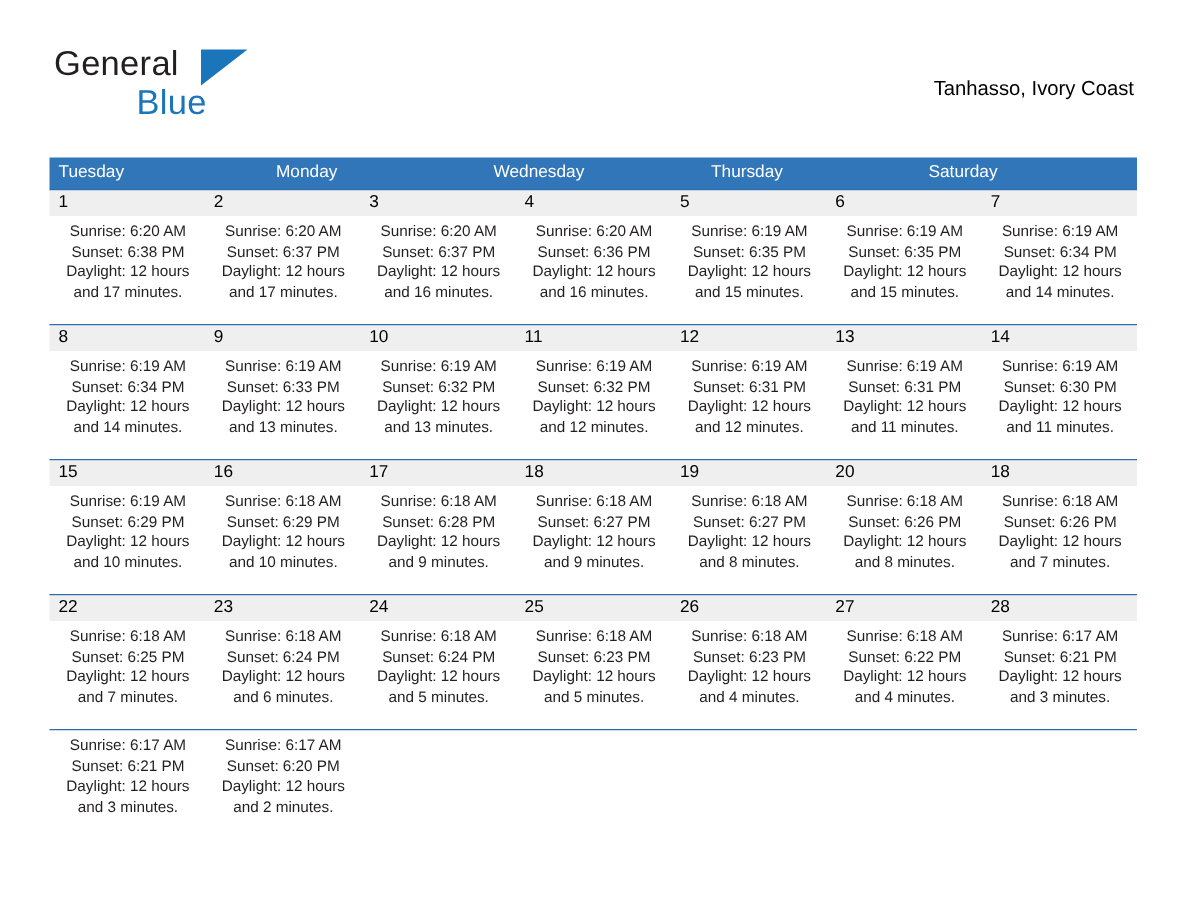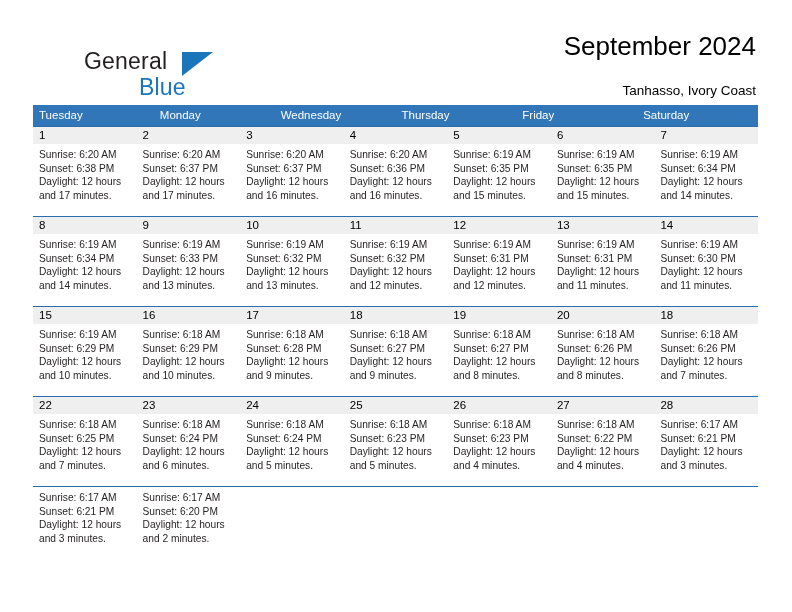--- a/index.html
+++ b/index.html
@@ -26,25 +26,24 @@
     position: absolute;
     left: 0;
     top: 0;
     width: 792px;
     height: 100px;
   }
 
   .brand {
     position: absolute;
     left: 36px;
-    top: 48px;
+    top: 29px;
     width: 220px;
     height: 56px;
     user-select: none;
-    margin-left: 48px;
   }
   .brand-general {
     position: absolute;
     left: 0;
     top: 0;
     font-size: 23px;
     letter-spacing: 0.2px;
     color: #231f20;
     font-family: "Liberation Sans", sans-serif;
   }
@@ -140,20 +139,21 @@
   .week-details {
     display: flex;
     width: 100%;
     height: 72px;
     background: #ffffff;
   }
   .det-cell {
     flex: 1 1 0;
     padding: 4px 5px 0 6px;
     box-sizing: border-box;
+    text-align: center;
   }
   .det-line {
     font-size: 10.2px;
     line-height: 13.6px;
     color: #231f20;
     white-space: nowrap;
   }
 
   .empty-cell {
     flex: 1 1 0;
@@ -166,34 +166,32 @@
 
   <div class="header">
 
     <div class="brand">
       <span class="brand-general">General</span>
       <span class="brand-triangle"></span>
       <span class="brand-blue">Blue</span>
     </div>
 
     <div class="title-block">
-      <div class="cal-title">September 2024</div>
       <div class="cal-subtitle">Tanhasso, Ivory Coast</div>
     </div>
 
   </div>
 
   <div class="calendar">
 
     <div class="dow-row">
       <div class="dow-cell">Tuesday</div>
       <div class="dow-cell">Monday</div>
       <div class="dow-cell">Wednesday</div>
       <div class="dow-cell">Thursday</div>
-      <div class="dow-cell">Friday</div>
       <div class="dow-cell">Saturday</div>
     </div>
 
     <div class="week">
       <div class="week-numbers">
         <div class="num-cell">1</div>
         <div class="num-cell">2</div>
         <div class="num-cell">3</div>
         <div class="num-cell">4</div>
         <div class="num-cell">5</div>

